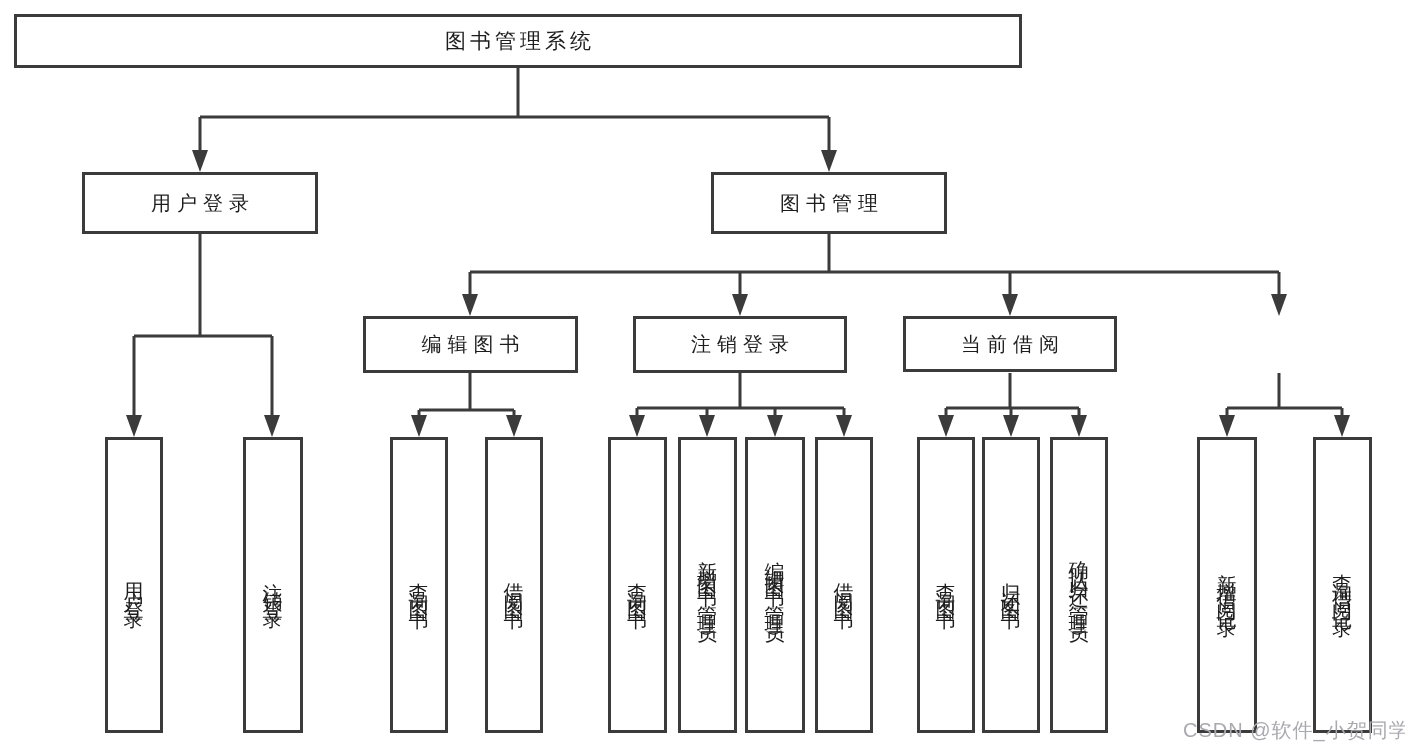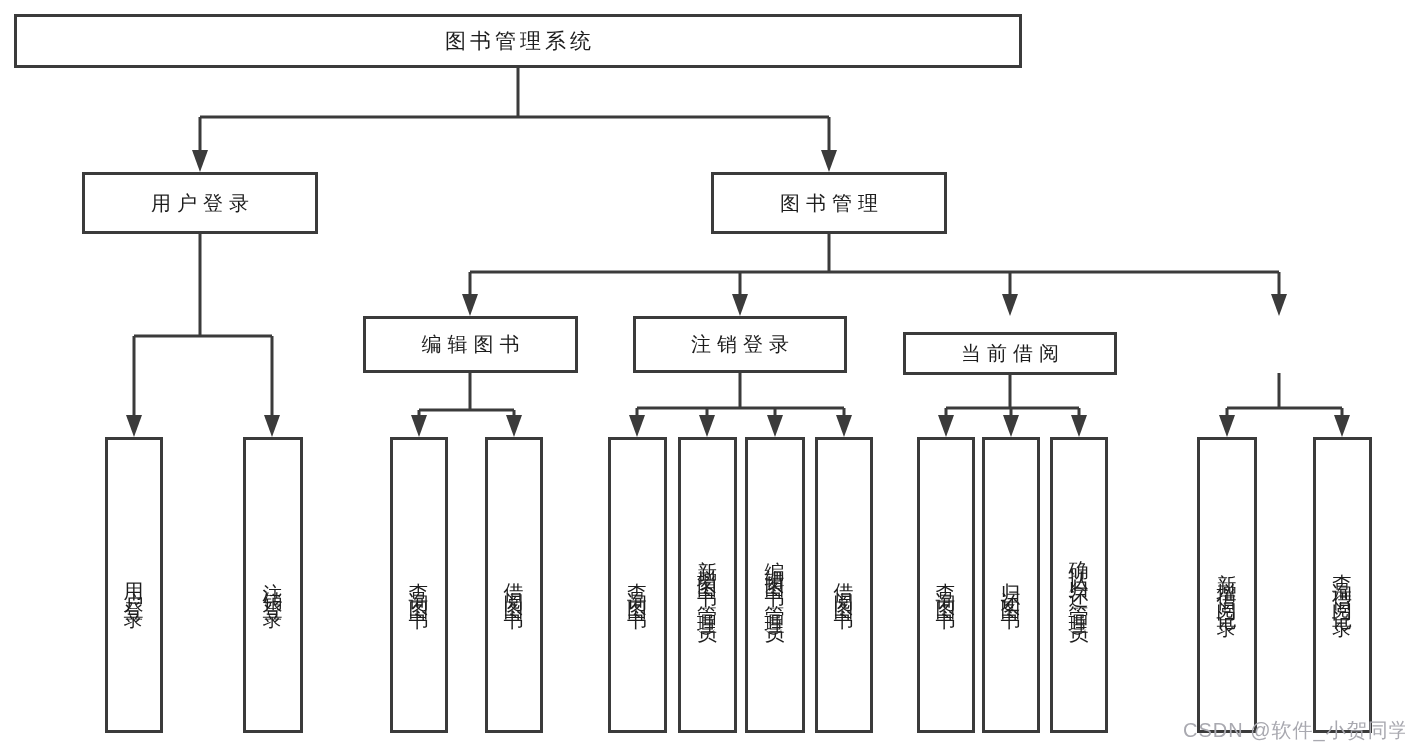--- a/index.html
+++ b/index.html
@@ -117,21 +117,21 @@
     </g>
   </svg>
 
   <div class="hbox title" style="left:14px; top:14px; width:1008px; height:54px;">图书管理系统</div>
 
   <div class="hbox" style="left:82px; top:172px; width:236px; height:62px;">用户登录</div>
   <div class="hbox" style="left:711px; top:172px; width:236px; height:62px;">图书管理</div>
 
   <div class="hbox" style="left:363px; top:316px; width:215px; height:57px;">编辑图书</div>
   <div class="hbox" style="left:633px; top:316px; width:214px; height:57px;">注销登录</div>
-  <div class="hbox" style="left:903px; top:332px; width:214px; height:43px;">当前借阅</div>
+  <div class="hbox" style="left:903px; top:316px; width:214px; height:56px;">当前借阅</div>
 
   <div class="vbox" style="left:105px; top:437px; width:58px; height:296px;">
     <span>用户登录</span>
   </div>
   <div class="vbox" style="left:243px; top:437px; width:60px; height:296px;">
     <span>注销登录</span>
   </div>
 
   <div class="vbox" style="left:390px; top:437px; width:58px; height:296px;">
     <span>查询图书</span>

